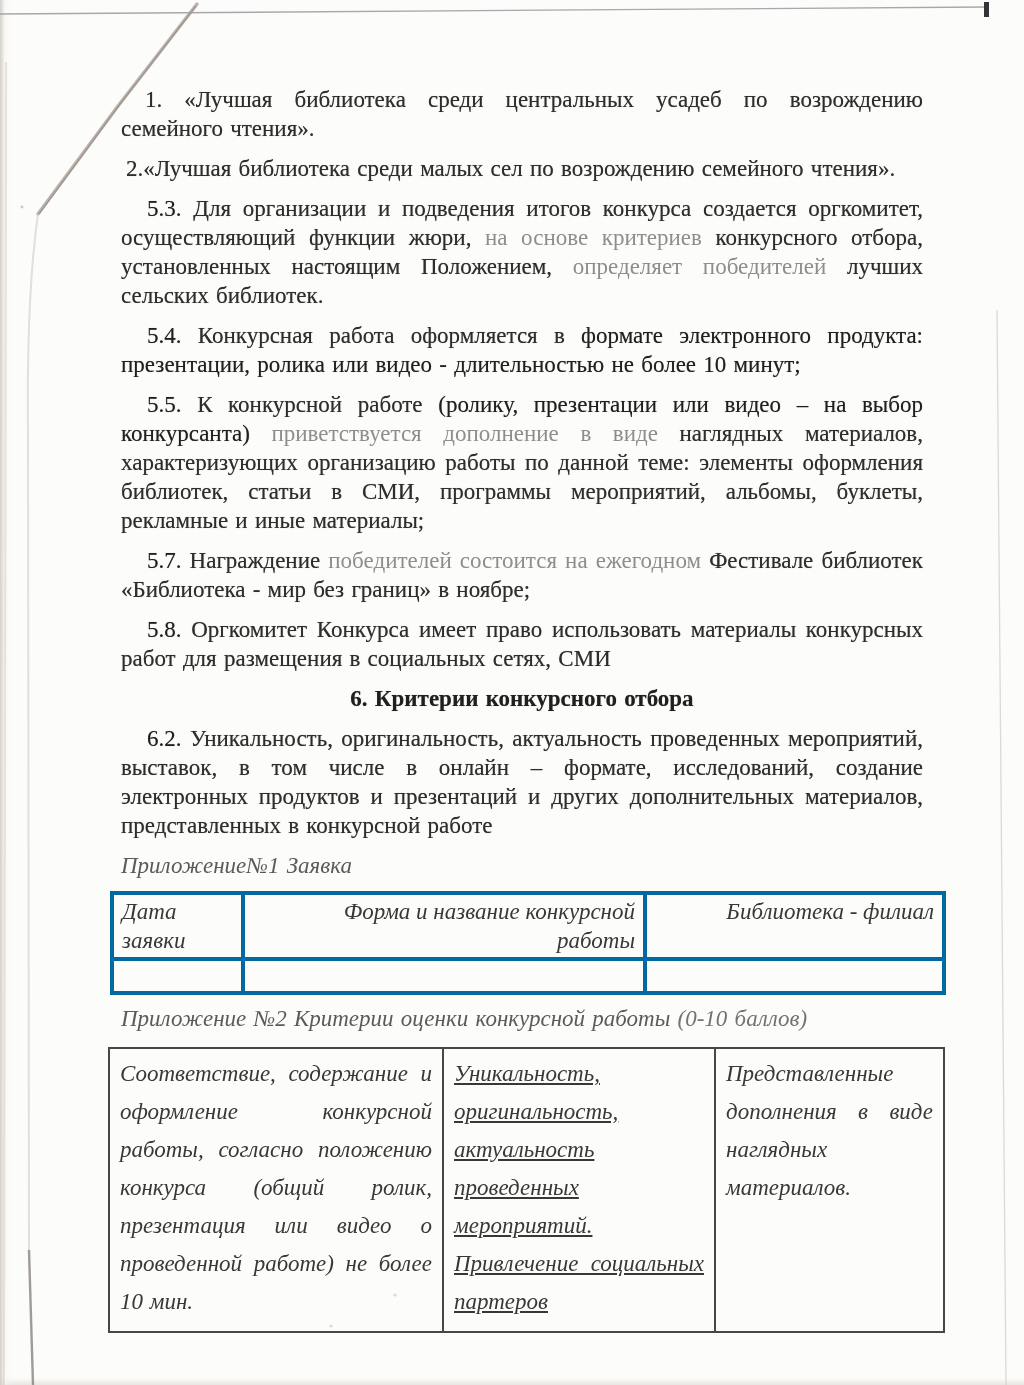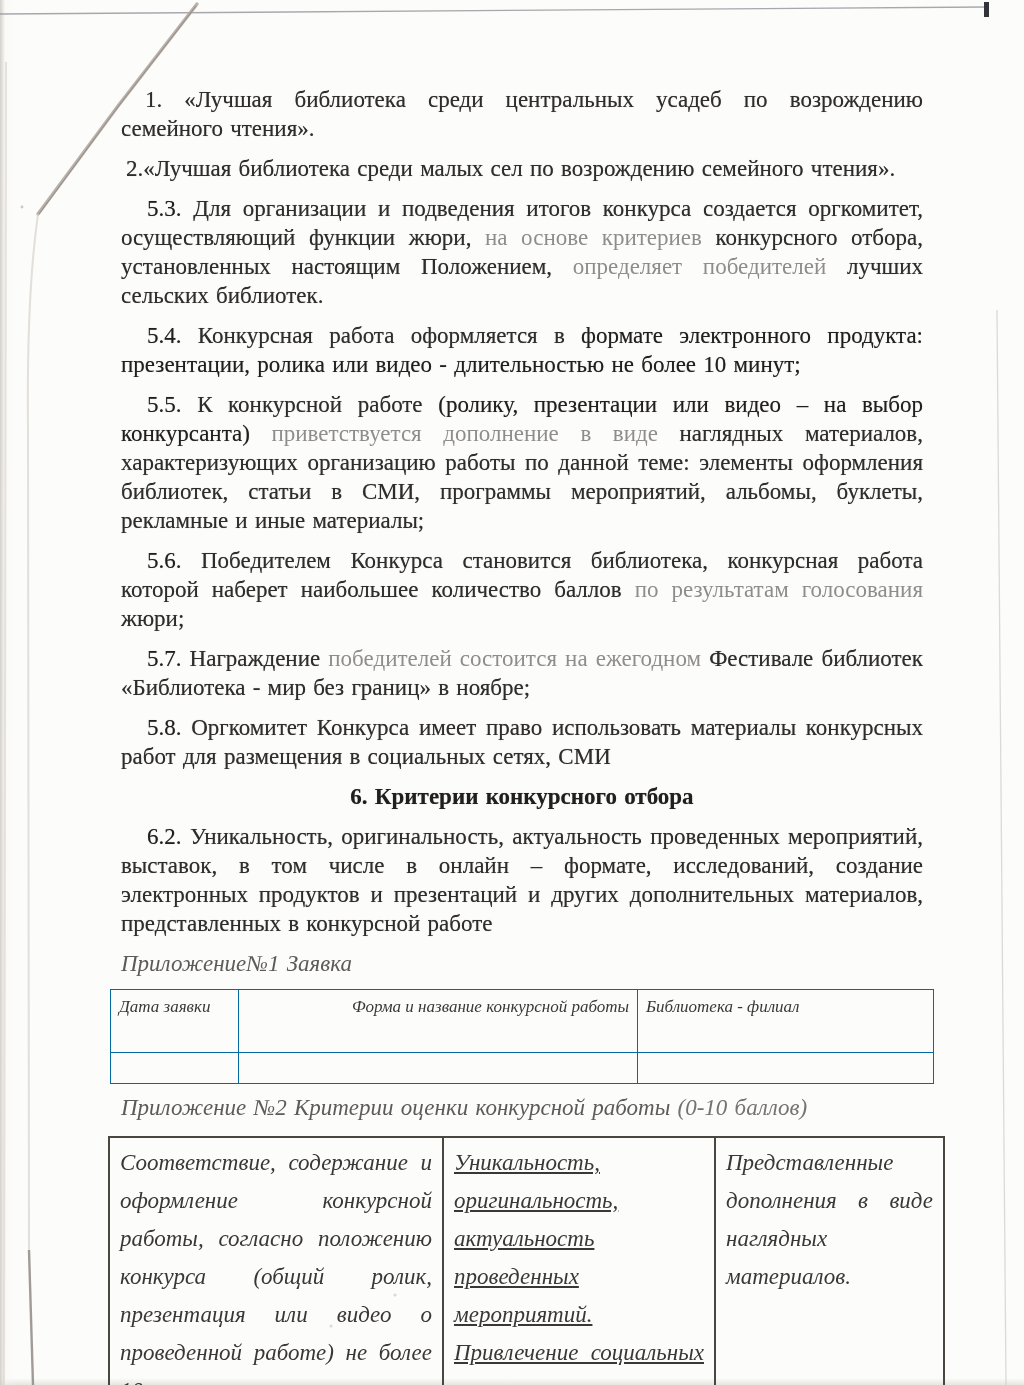--- a/index.html
+++ b/index.html
@@ -60,33 +60,33 @@
   table {
     border-collapse: collapse;
     table-layout: fixed;
   }
   .t1 {
     margin-top: 9px;
     margin-left: 0px;
     width: 818px;
   }
   .t1 td {
-    border: 1px solid #0369a1;
+    border: 4px solid #0369a1;
     font-style: italic;
-    font-size: 17px;
+    font-size: 23px;
     line-height: 29px;
     vertical-align: top;
     padding: 2px 8px;
     color: #3a3835;
   }
   .t1 .hrow td { height: 58px; }
   .t1 .erow td { height: 26px; }
   .t1 .w1 { width: 111px; }
   .t1 .w2 { width: 364px; padding-left: 26px; text-align: right; }
-  .t1 .w3 { width: 279px; text-align: left; }
+  .t1 .w3 { width: 279px; text-align: right; }
   .t2 {
     margin-top: 14px;
     margin-left: -2px;
     width: 829px;
   }
   .t2 td {
     border: 2px solid #4a4741;
     font-style: italic;
     font-size: 23px;
     line-height: 38px;
@@ -125,21 +125,20 @@
   <p class="para ind1"><span>1. «Лучшая библиотека среди центральных усадеб по возрождению семейного чтения».</span></p>
 
   <p class="para ind2"><span>2.«Лучшая библиотека среди малых сел по возрождению семейного чтения».</span></p>
 
   <p class="para ind"><b>5.3.</b><span> Для организации и подведения итогов конкурса создается оргкомитет, осуществляющий функции жюри, </span><span class="lt">на основе критериев </span><span>конкурсного отбора, установленных настоящим Положением, </span><span class="lt">определяет победителей </span><span>лучших сельских библиотек.</span></p>
 
   <p class="para ind"><b>5.4.</b><span> Конкурсная работа  оформляется в </span><b>формате электронного продукта: презентации, ролика или видео -  длительностью не более 10 минут;</b></p>
 
   <p class="para ind"><b>5.5.</b><span> К конкурсной работе  </span><b>(ролику, презентации или  видео – на выбор конкурсанта)</b><span class="lt"> приветствуется дополнение в виде </span><span> наглядных материалов, характеризующих организацию работы по данной теме:  элементы оформления библиотек, статьи в СМИ,  программы мероприятий, альбомы, буклеты,  рекламные и иные материалы;</span></p>
 
-  <p class="para ind"><b>5.6.</b><span> Победителем Конкурса становится библиотека, конкурсная работа которой наберет наибольшее количество баллов </span><span class="lt">по результатам голосования </span><span>жюри;</span></p>
 
   <p class="para ind"><b>5.7.</b><span> Награждение </span><span class="lt">победителей состоится на ежегодном </span><span>Фестивале библиотек «Библиотека - мир без границ» в ноябре;</span></p>
 
   <p class="para ind"><b>5.8.</b><span> Оргкомитет Конкурса имеет право использовать материалы конкурсных работ для размещения в социальных сетях, СМИ</span></p>
 
   <p class="para heading">6. Критерии конкурсного отбора</p>
 
 
   <p class="para ind"><b>6.2.</b><span> Уникальность, оригинальность, актуальность  проведенных мероприятий, выставок, в том числе в онлайн – формате, исследований, создание электронных продуктов и презентаций и других дополнительных  материалов, представленных  в конкурсной работе</span></p>
 

